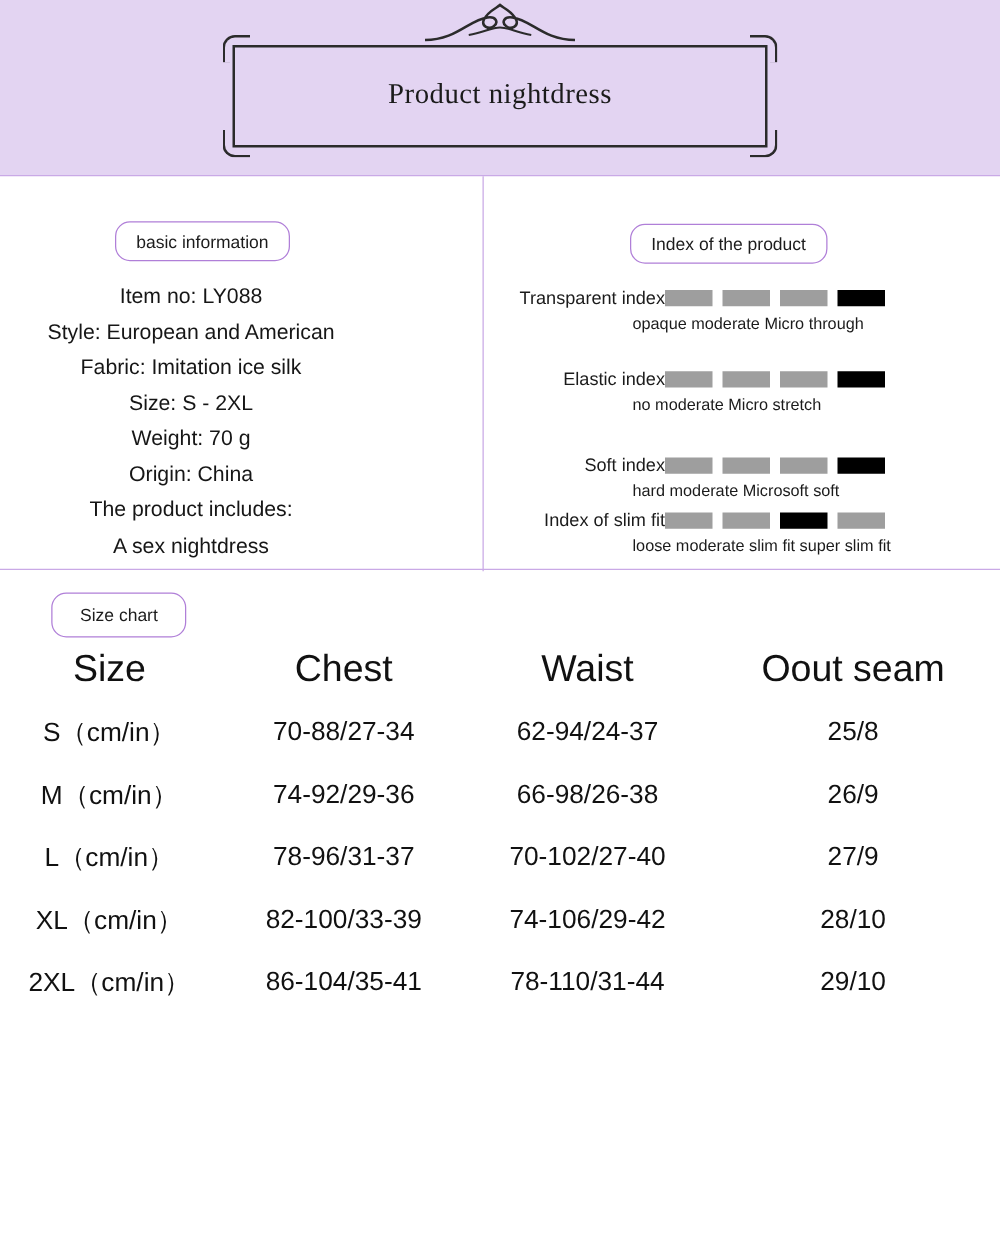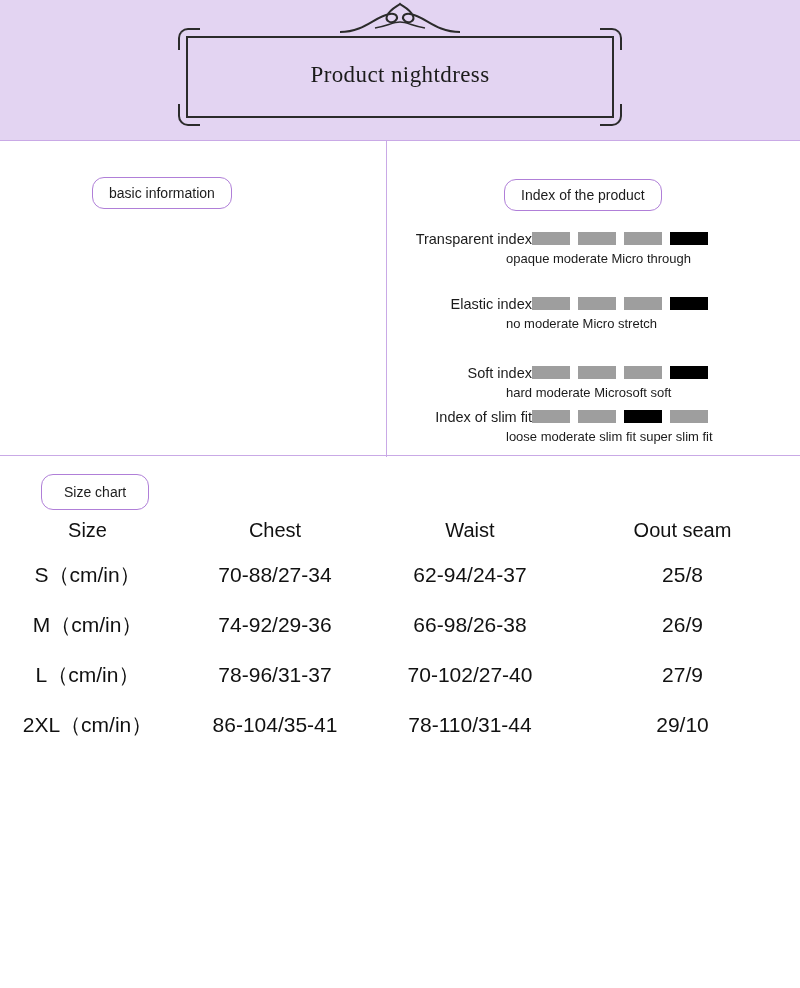--- a/index.html
+++ b/index.html
@@ -153,21 +153,21 @@
     width: 800px;
     border-collapse: collapse;
   }
   .size-table th, .size-table td {
     font-weight: normal;
     color: #111;
     text-align: center;
     font-family: "Liberation Serif", serif;
   }
   .size-table th {
-    font-size: 20px;
+    font-size: 30px;
     padding-bottom: 8px;
     font-family: "Liberation Sans", sans-serif;
   }
   .size-table td {
     font-size: 21px;
     height: 50px;
     font-family: "Liberation Sans", sans-serif;
   }
   .size-table th:nth-child(1), .size-table td:nth-child(1) { width: 175px; }
   .size-table th:nth-child(2), .size-table td:nth-child(2) { width: 200px; }
@@ -192,20 +192,30 @@
       <div class="banner-title">Product nightdress</div>
     </div>
   </div>
 
   <div class="cols">
     <div class="col-divider"></div>
 
     <div class="basic-tag-wrap">
       <span class="tagbox">basic information</span>
     </div>
+    <div class="basic-list">
+      <div>Item no: LY088</div>
+      <div>Style: European and American</div>
+      <div>Fabric: Imitation ice silk</div>
+      <div>Size: S - 2XL</div>
+      <div>Weight: 70 g</div>
+      <div>Origin: China</div>
+      <div>The product includes:</div>
+      <div>A sex nightdress</div>
+    </div>
 
     <div class="index-tag-wrap">
       <span class="tagbox">Index of the product</span>
     </div>
 
     <div class="idx-row" style="top:90px;">
       <div class="idx-label">Transparent index</div>
       <div class="idx-bars">
         <span class="bar"></span>
         <span class="bar"></span>
@@ -276,20 +286,26 @@
           <td>66-98/26-38</td>
           <td>26/9</td>
         </tr>
         <tr>
           <td>L（cm/in）</td>
           <td>78-96/31-37</td>
           <td>70-102/27-40</td>
           <td>27/9</td>
         </tr>
         <tr>
+          <td>XL（cm/in）</td>
+          <td>82-100/33-39</td>
+          <td>74-106/29-42</td>
+          <td>28/10</td>
+        </tr>
+        <tr>
           <td>2XL（cm/in）</td>
           <td>86-104/35-41</td>
           <td>78-110/31-44</td>
           <td>29/10</td>
         </tr>
       </tbody>
     </table>
   </div>
 
 </div>

